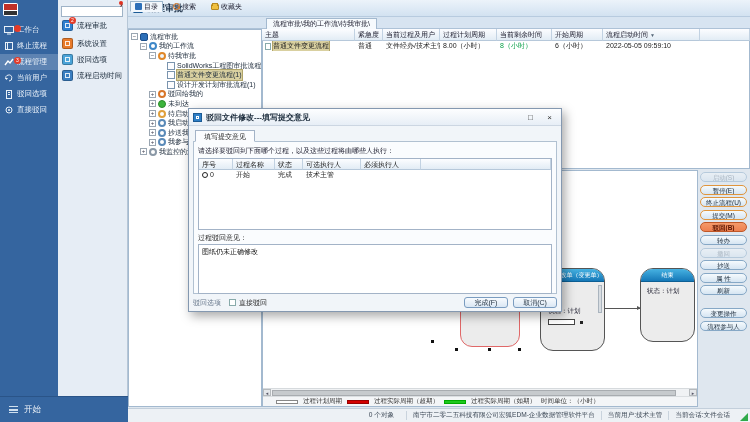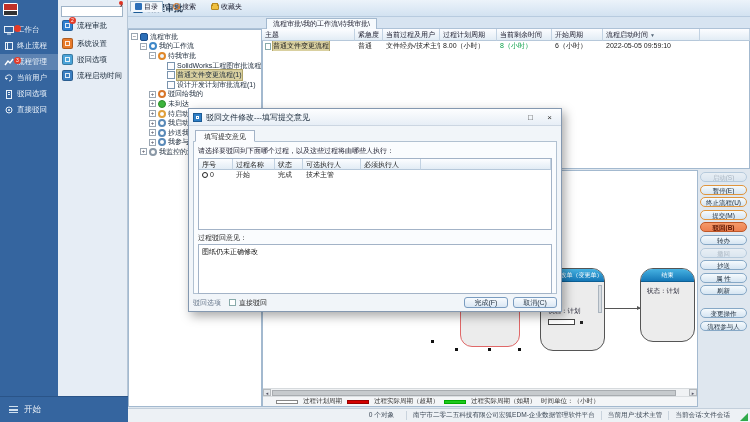--- a/index.html
+++ b/index.html
@@ -106,21 +106,21 @@
   .abtn.warn{border-color:#e0953c;}
   .abtn.active{background:linear-gradient(#f49a6a,var(--reject));border-color:#c05828;color:#5a1400;font-weight:bold;}
   .abtn.disabled{opacity:.45;color:#678;}
   .actions .gap{height:10px;}
 
   
   .dialog{position:absolute;left:188px;top:108px;width:374px;height:204px;background:#f1f5f9;border:1px solid #8498b0;box-shadow:3px 4px 10px rgba(0,0,0,.35);z-index:10;}
   .dtitle{height:17px;background:linear-gradient(#fdfeff,#e7eef6);border-bottom:1px solid #ccd6e2;display:flex;align-items:center;gap:4px;padding:0 4px;font-size:8px;color:#1c2c3c;}
   .dico{width:9px;height:9px;background:#2d7ec6;border:1px solid #1b5a94;flex:0 0 9px;position:relative;}
   .dico::after{content:"";position:absolute;left:2px;top:2px;right:2px;bottom:2px;border:1px solid #fff;}
-  .dtitle .t{flex:1;overflow:hidden;white-space:nowrap;}
+  .dtitle .t{flex:1;overflow:hidden;white-space:nowrap;font-weight:bold;}
   .wbtn{width:15px;height:12px;font-size:8px;line-height:11px;text-align:center;color:#333;background:transparent;border:none;}
   .dtab{position:absolute;left:6px;top:21px;height:12px;padding:0 8px;background:#fbfcfe;border:1px solid #a3b3c7;border-bottom:1px solid #fbfcfe;font-size:7px;line-height:11px;z-index:2;}
   .dbody{position:absolute;left:4px;top:32px;right:4px;bottom:17px;background:#fafcfe;border:1px solid #b1c1d1;}
   .dinstr{margin:4px 4px 2px;font-size:7px;color:#223;}
   .dtable{margin:0 4px;height:72px;background:#fff;border:1px solid #a3b3c7;}
   .dthead{display:flex;height:11px;}
   .dth{background:linear-gradient(#fcfdff,#e2ecf5);border-right:1px solid #c2d2e2;border-bottom:1px solid #b6c8da;font-size:7px;line-height:11px;padding-left:3px;white-space:nowrap;overflow:hidden;}
   .dtrow{display:flex;height:10px;font-size:7px;line-height:10px;}
   .dtd{padding-left:3px;display:flex;align-items:center;gap:2px;white-space:nowrap;overflow:hidden;}
   .radio{width:6px;height:6px;border:1.6px solid #222;border-radius:50%;flex:0 0 6px;}

